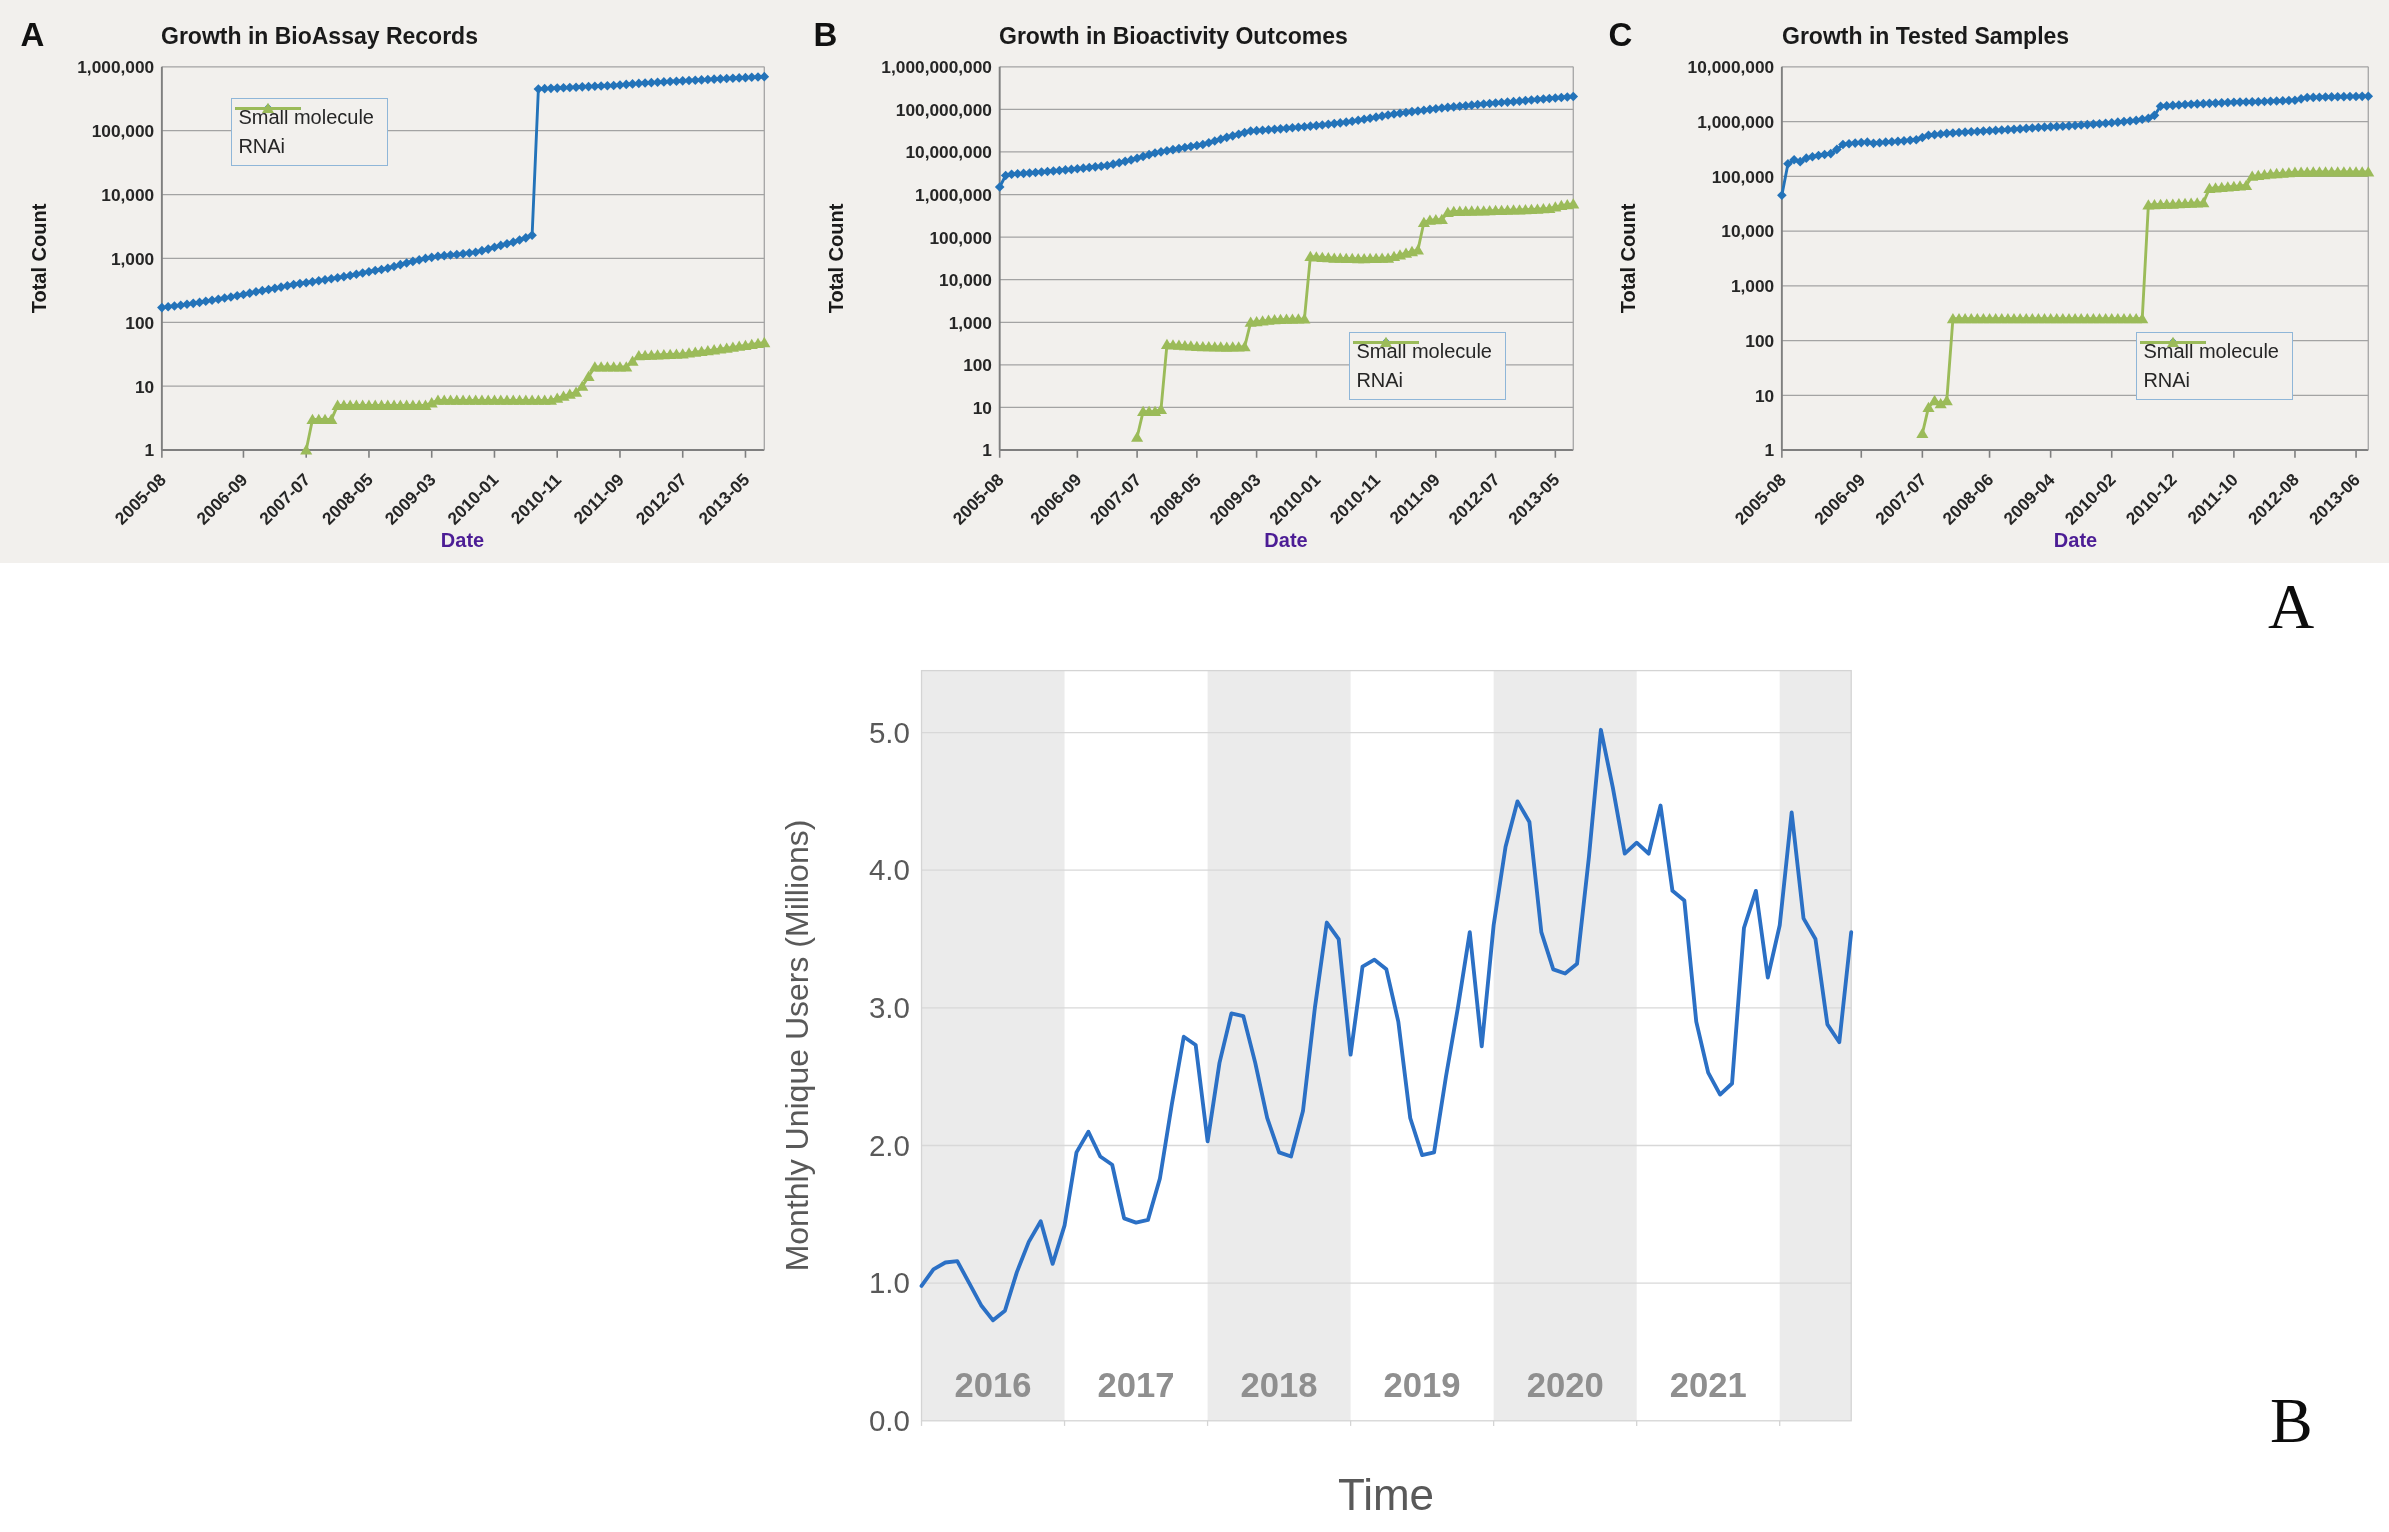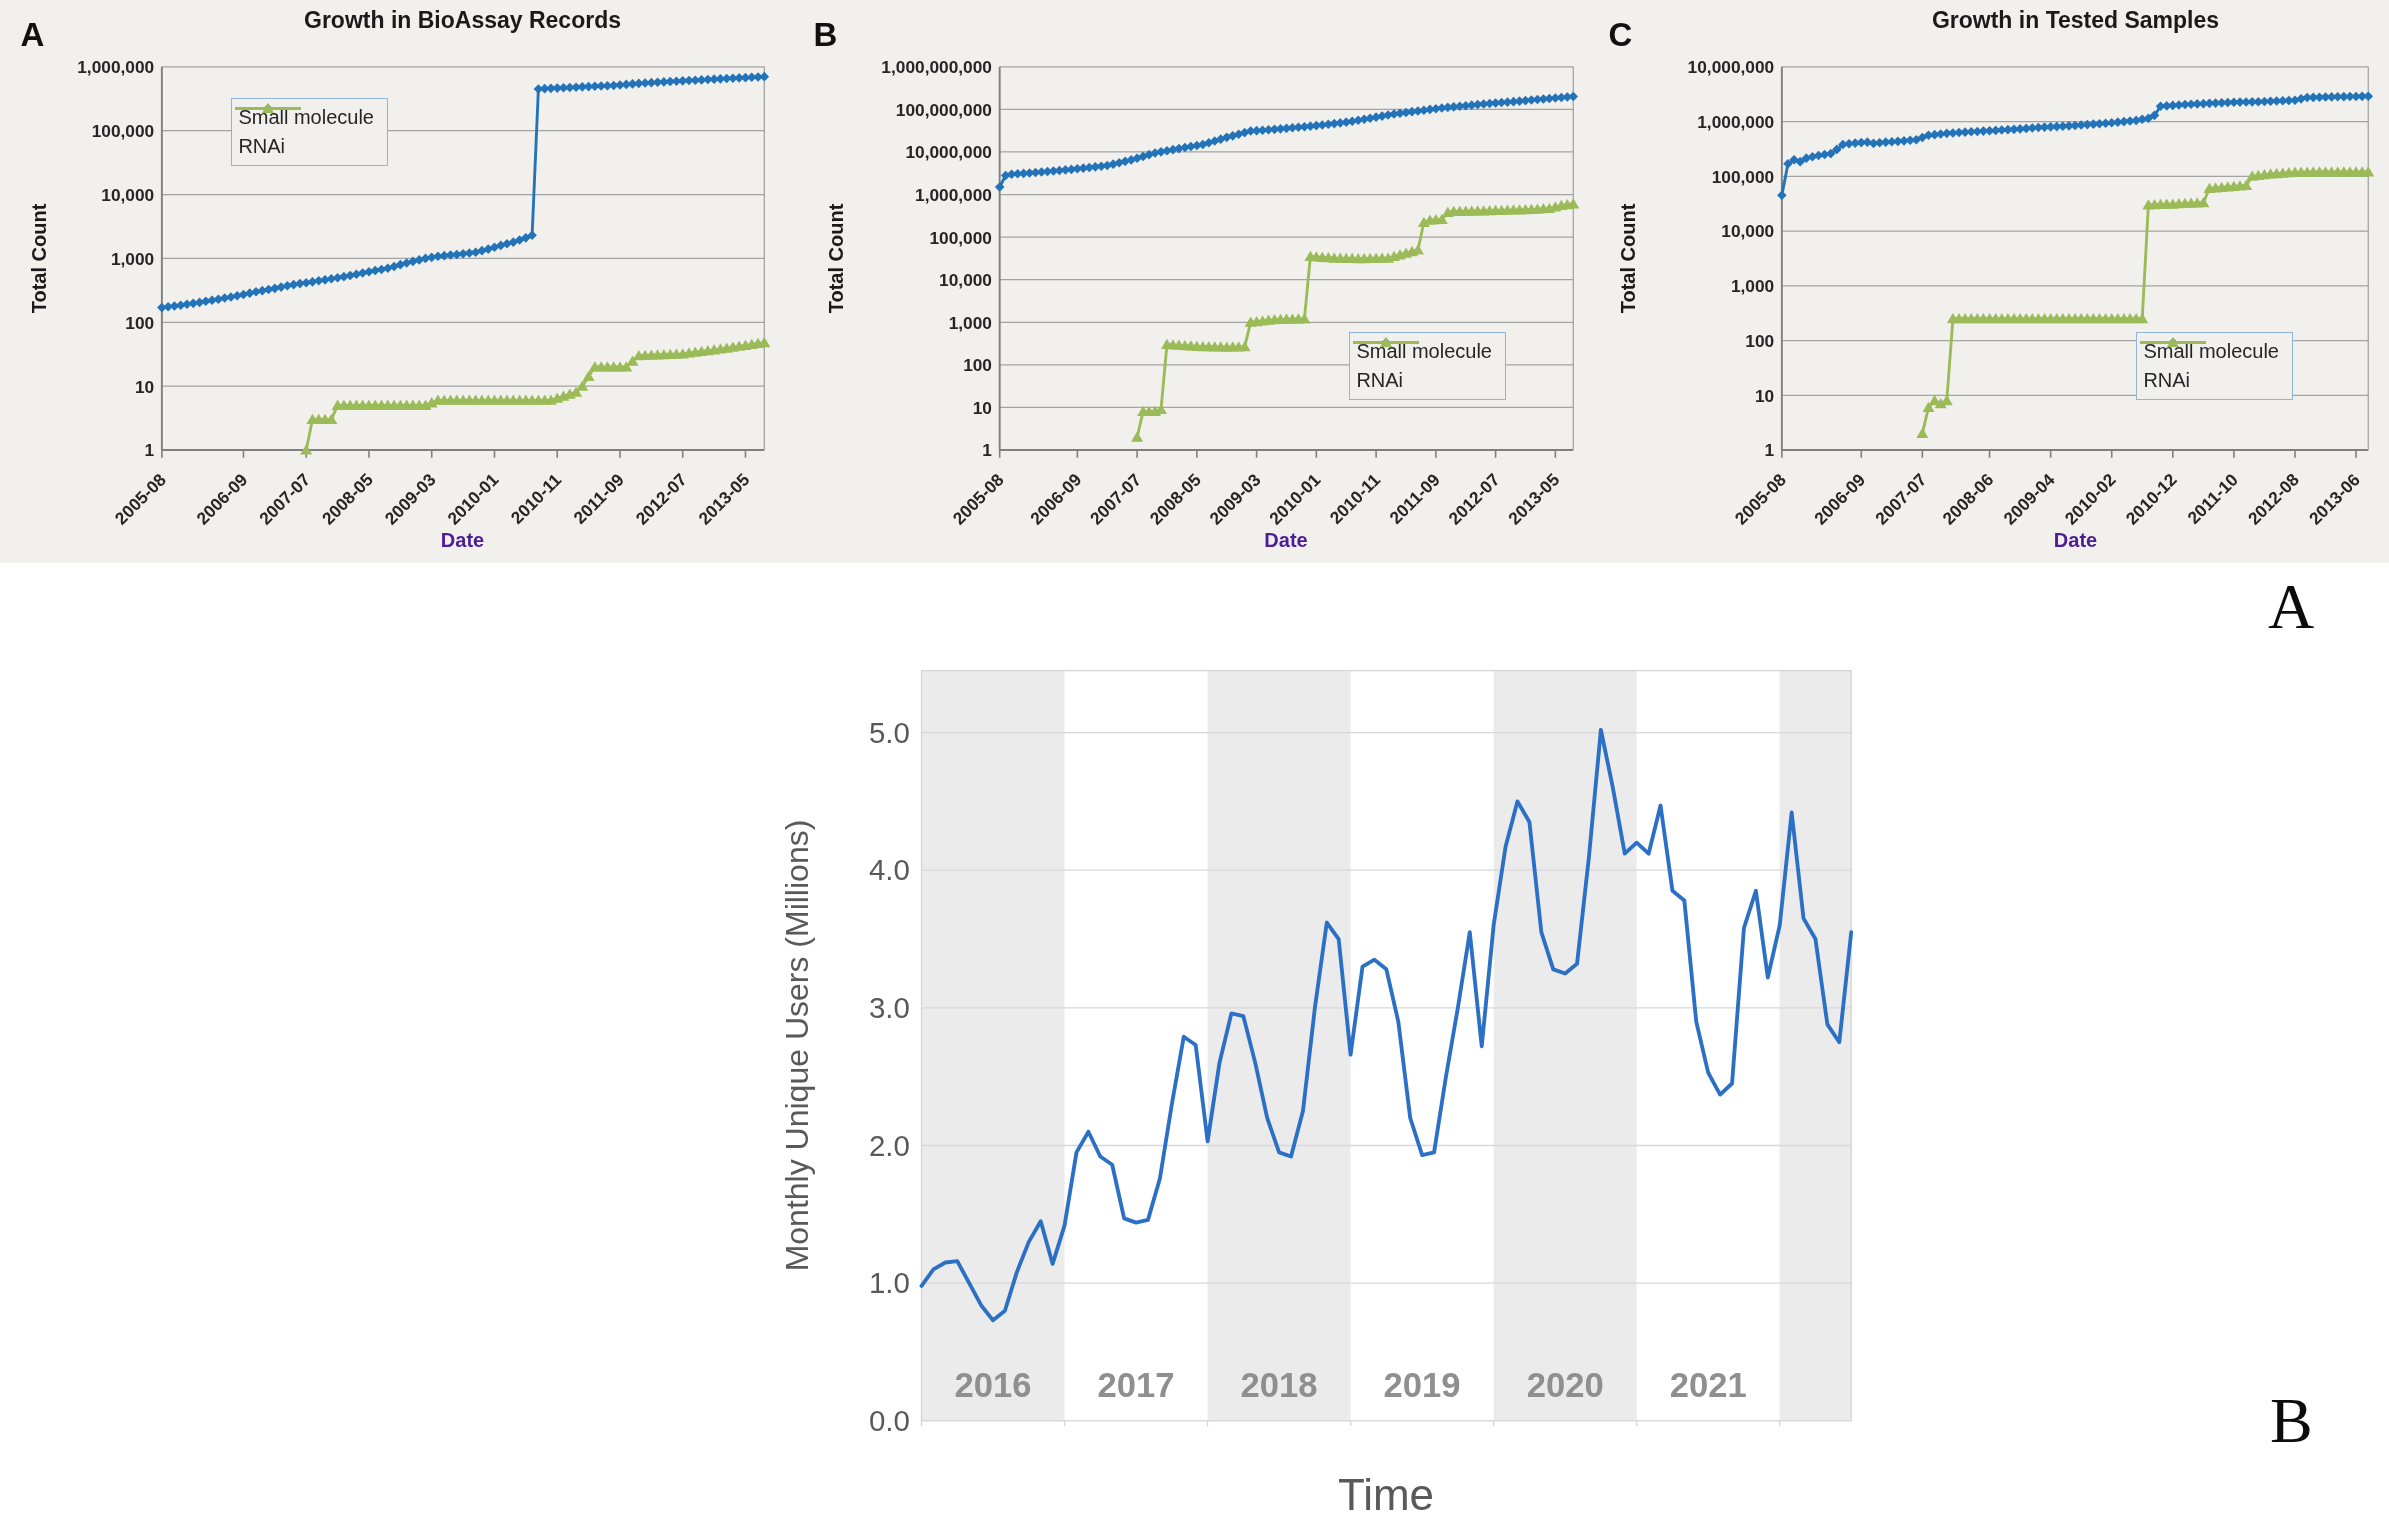--- a/index.html
+++ b/index.html
@@ -4,21 +4,21 @@
 <style>
   html,body{margin:0;padding:0;background:#ffffff;}
   body{font-family:"Liberation Sans", sans-serif;}
   #page{position:relative;width:2389px;height:1533px;background:#ffffff;overflow:hidden;}
 
   
   #top-strip{position:absolute;left:0;top:0;width:2389px;height:563px;background:#f2f0ed;}
   .panel{position:absolute;top:3.8px;height:555px;}
   .panel svg{position:absolute;left:0;top:0;}
   .panel-letter{position:absolute;left:6.4px;top:14px;font-size:33px;font-weight:800;color:#111;line-height:1;}
-  .chart-title{position:absolute;top:3px;text-align:center;font-size:23px;font-weight:700;color:#1a1a1a;}
+  .chart-title{position:absolute;top:19px;text-align:left;font-size:23px;font-weight:700;color:#1a1a1a;}
   .ylabel-wrap{position:absolute;display:flex;align-items:center;justify-content:center;width:38px;}
   .ylabel-wrap span{transform:rotate(-90deg);white-space:nowrap;font-size:20px;font-weight:700;color:#1a1a1a;}
   .xlabel{position:absolute;text-align:center;font-size:20px;font-weight:700;color:#4c1d95;}
   .legend{position:absolute;background:#f2f0ed;border:1.9px solid #8fb6d8;padding:7.7px 13px 7.7px 6.4px;display:flex;flex-direction:column;gap:5.1px;}
   .legend-row{display:flex;align-items:center;gap:6.4px;}
   .legend-row .lab{font-size:20px;font-weight:400;color:#262626;white-space:nowrap;}
   .xtick,.ytick{font-size:27px;font-weight:700;fill:#262626;}
 
   
   #bottom-chart{position:absolute;left:763px;top:661px;width:1148px;height:872px;background:#ffffff;}
@@ -489,20 +489,21 @@
           <path d="M1129.7,311.5L1139.15,327.52L1120.25,327.52Z" fill="#9bbb59"></path>
           <path d="M1139.1,311.1L1148.55,327.12L1129.6499999999999,327.12Z" fill="#9bbb59"></path>
           <path d="M1148.4,310.6L1157.8500000000001,326.62L1138.95,326.62Z" fill="#9bbb59"></path>
           <path d="M1157.7,310.1L1167.15,326.12L1148.25,326.12Z" fill="#9bbb59"></path>
           <path d="M1167,307.9L1176.45,323.91999999999996L1157.55,323.91999999999996Z" fill="#9bbb59"></path>
           <path d="M1176.4,305.6L1185.8500000000001,321.62L1166.95,321.62Z" fill="#9bbb59"></path>
           <path d="M1185.7,304.3L1195.15,320.32L1176.25,320.32Z" fill="#9bbb59"></path>
           <path d="M1195,303.1L1204.45,319.12L1185.55,319.12Z" fill="#9bbb59"></path>
         </svg>
       <div class="panel-letter">B</div>
+      <div class="chart-title" style="left:192px;width:574px;">Growth in Bioactivity Outcomes</div>
       <div class="ylabel-wrap" style="left:10.3px;top:63px;height:383px;">
           <span>Total Count</span>
         </div>
       <div class="xlabel" style="left:192px;top:525px;width:574px;">Date</div>
       <div class="legend" id="legendB" style="left:542px;top:328px;">
           <div class="legend-row">
             <svg width="72" height="19" viewBox="0 0 112 30">
               <line x1="4" y1="15" x2="108" y2="15" stroke="#2373b9" stroke-width="5"></line>
               <path d="M56,7.5L63.5,15L56,22.5L48.5,15Z" fill="#2373b9"></path>
             </svg>

